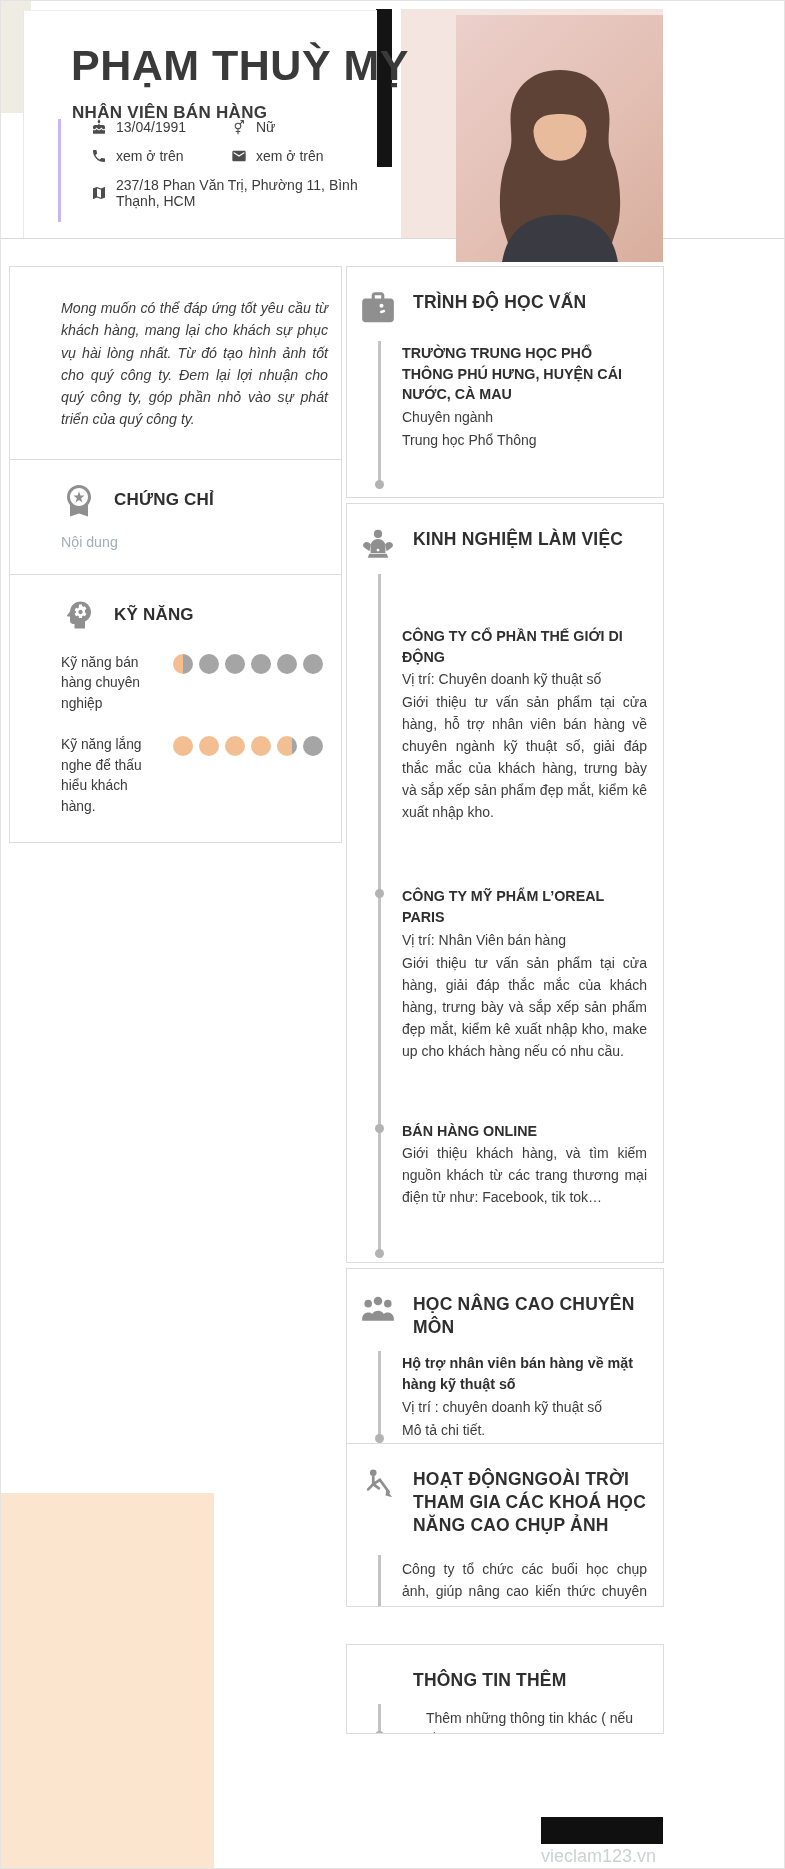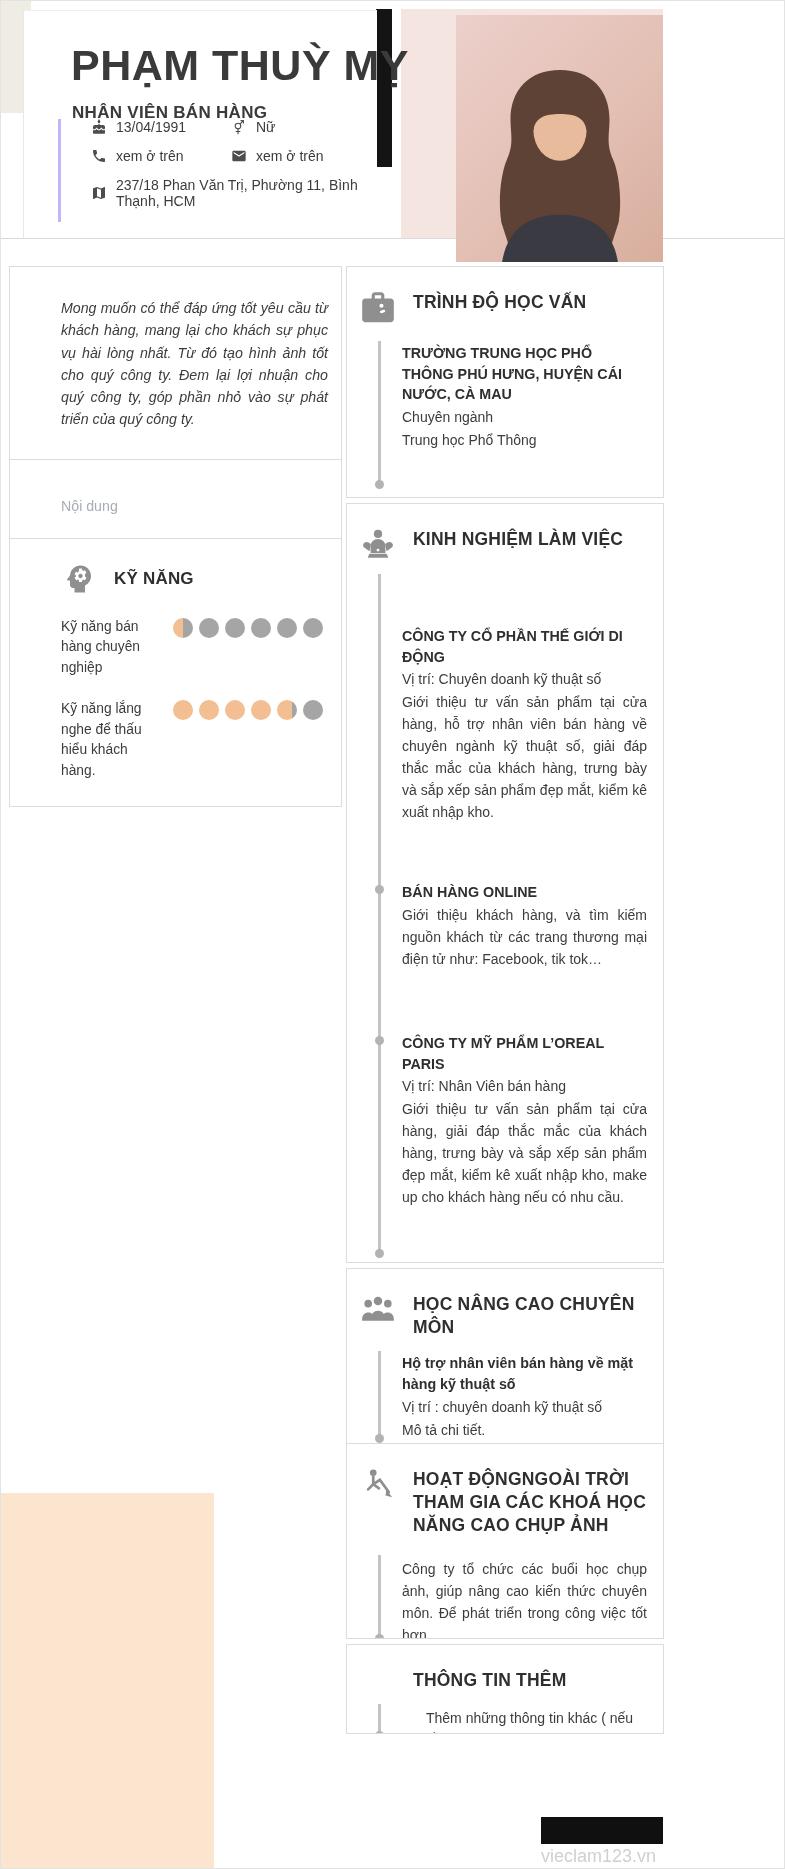--- a/index.html
+++ b/index.html
@@ -74,21 +74,21 @@
   .entry-title { font-size:14.3px; font-weight:bold; color:#2f2f2f; line-height:1.45; }
   .entry-line  { font-size:14px; color:#3c3c3c; line-height:1.5; margin-top:2px; }
   .entry-desc  { font-size:14px; color:#3c3c3c; line-height:1.57; text-align:justify; margin-top:2px; }
 
   #box-education { top:265px; height:232px; }
   #box-education .rbody { height:156px; margin-top:10px; }
   #box-experience { top:502px; height:760px; }
   #box-experience .rbody { height:692px; margin-top:6px; }
   #box-advanced { top:1267px; height:206px; }
   #box-advanced .rbody { height:100px; margin-top:8px; }
-  #box-activities { top:1442px; height:196px; }
+  #box-activities { top:1442px; height:164px; }
   #box-activities .rbody { height:96px; margin-top:14px; }
   #box-info { top:1643px; height:90px; }
   #box-info .rbody { height:44px; margin-top:8px;padding-left:48px; }
 
   .xp1 { margin-top:50px; }
   .xp2 { margin-top:62px; }
   .xp3 { margin-top:58px; }
 
   
   .wm-box  { position:absolute; left:540px; top:1816px; width:122px; height:27px; background:#101010; }
@@ -158,20 +158,26 @@
       <ellipse cx="50" cy="45" rx="14.5" ry="16.5" fill="#e9bb9d"></ellipse>
       <path d="M50 20c-10 0-16 7-16 17 0 3 .5 6 1.5 8 1-7 6-9 14.5-9s13.5 2 14.5 9c1-2 1.5-5 1.5-8 0-10-6-17-16-17z" fill="#5f4236"></path>
       <path d="M18 120c2-21 15-29 32-29s30 8 32 29z" fill="#3a3a42"></path>
     </svg>
   </div>
 
   <div class="left-card card">
     <div class="summary">Mong muốn có thể đáp ứng tốt yêu cầu từ khách hàng, mang lại cho khách sự phục vụ hài lòng nhất. Từ đó tạo hình ảnh tốt cho quý công ty. Đem lại lợi nhuận cho quý công ty, góp phần nhỏ vào sự phát triển của quý công ty.</div>
 
     <div class="lsec">
+      <div class="sec-head">
+        <svg viewBox="0 0 24 24" class="icon-gray">
+            <path d="M9.68 13.69 12 11.93l2.31 1.76-.88-2.85L15.75 9h-2.84L12 6.19 11.09 9H8.25l2.31 1.84-.88 2.85zM20 10c0-4.42-3.58-8-8-8s-8 3.58-8 8c0 2.03.76 3.87 2 5.28V23l6-2 6 2v-7.72c1.24-1.41 2-3.25 2-5.28zm-8-6c3.31 0 6 2.69 6 6s-2.69 6-6 6-6-2.69-6-6 2.69-6 6-6z"></path>
+          </svg>
+        <span class="sec-title">CHỨNG CHỈ</span>
+      </div>
       <div class="content placeholder">Nội dung</div>
     </div>
 
     <div class="lsec">
       <div class="sec-head">
         <svg viewBox="0 0 24 24" class="icon-gray">
             <path d="M13 8.57c-.79 0-1.43.64-1.43 1.43s.64 1.43 1.43 1.43 1.43-.64 1.43-1.43-.64-1.43-1.43-1.43z"></path>
             <path d="M13 3C9.25 3 6.2 5.94 6.02 9.64L4.1 12.2c-.25.33-.01.8.4.8H6v3c0 1.1.9 2 2 2h1v3h7v-4.68c2.36-1.12 4-3.53 4-6.32 0-3.87-3.13-7-7-7zm3 7c0 .13-.01.26-.02.39l.83.66c.08.06.1.16.05.25l-.8 1.39c-.05.09-.16.12-.24.09l-.99-.4c-.21.16-.43.29-.67.39L14 13.83c-.01.1-.1.17-.2.17h-1.6c-.1 0-.18-.07-.2-.17l-.16-1.06c-.24-.1-.47-.23-.67-.39l-.99.4c-.09.03-.2 0-.24-.09l-.8-1.39c-.05-.08-.03-.19.05-.25l.83-.66c-.01-.13-.02-.26-.02-.39s.01-.26.02-.39l-.83-.66c-.08-.06-.1-.16-.05-.25l.8-1.39c.05-.09.16-.12.24-.09l.99.4c.21-.16.43-.29.67-.39L12 5.17c.02-.1.1-.17.2-.17h1.6c.1 0 .19.07.2.17l.16 1.06c.24.1.46.23.67.39l.99-.4c.09-.03.2 0 .24.09l.8 1.39c.05.08.03.19-.05.25l-.83.66c.01.13.02.26.02.39z"></path>
           </svg>
         <span class="sec-title">KỸ NĂNG</span>
@@ -230,30 +236,30 @@
           <circle cx="12" cy="15.2" r="0.9" fill="#fff"></circle>
         </svg>
       <span class="sec-title">KINH NGHIỆM LÀM VIỆC</span>
     </div>
     <div class="rbody">
       <div class="entry xp1">
         <div class="entry-title">CÔNG TY CỔ PHẦN THẾ GIỚI DI ĐỘNG</div>
         <div class="entry-line">Vị trí: Chuyên doanh kỹ thuật số</div>
         <div class="entry-desc">Giới thiệu tư vấn sản phẩm tại cửa hàng, hỗ trợ nhân viên bán hàng về chuyên ngành kỹ thuật số, giải đáp thắc mắc của khách hàng, trưng bày và sắp xếp sản phẩm đẹp mắt, kiểm kê xuất nhập kho.</div>
       </div>
-      <div class="entry xp3">
-        <span class="entry-dot"></span>
-        <div class="entry-title">BÁN HÀNG ONLINE</div>
-        <div class="entry-desc">Giới thiệu khách hàng, và tìm kiếm nguồn khách từ các trang thương mại điện tử như: Facebook, tik tok…</div>
-      </div>
       <div class="entry xp2">
         <span class="entry-dot"></span>
         <div class="entry-title">CÔNG TY  MỸ PHẨM L’OREAL PARIS</div>
         <div class="entry-line">Vị trí: Nhân Viên bán hàng</div>
         <div class="entry-desc">Giới thiệu tư vấn sản phẩm tại cửa hàng, giải đáp thắc mắc của khách hàng, trưng bày và sắp xếp sản phẩm đẹp mắt, kiểm kê xuất nhập kho, make up cho khách hàng nếu có nhu cầu.</div>
+      </div>
+      <div class="entry xp3">
+        <span class="entry-dot"></span>
+        <div class="entry-title">BÁN HÀNG ONLINE</div>
+        <div class="entry-desc">Giới thiệu khách hàng, và tìm kiếm nguồn khách từ các trang thương mại điện tử như: Facebook, tik tok…</div>
       </div>
     </div>
   </div>
 
   <div class="rbox card" id="box-advanced">
     <div class="rhead">
       <svg viewBox="0 0 24 24" class="icon-gray">
           <circle cx="5.8" cy="8" r="2.4"></circle>
           <circle cx="12" cy="6.3" r="2.7"></circle>
           <circle cx="18.2" cy="8" r="2.4"></circle>

